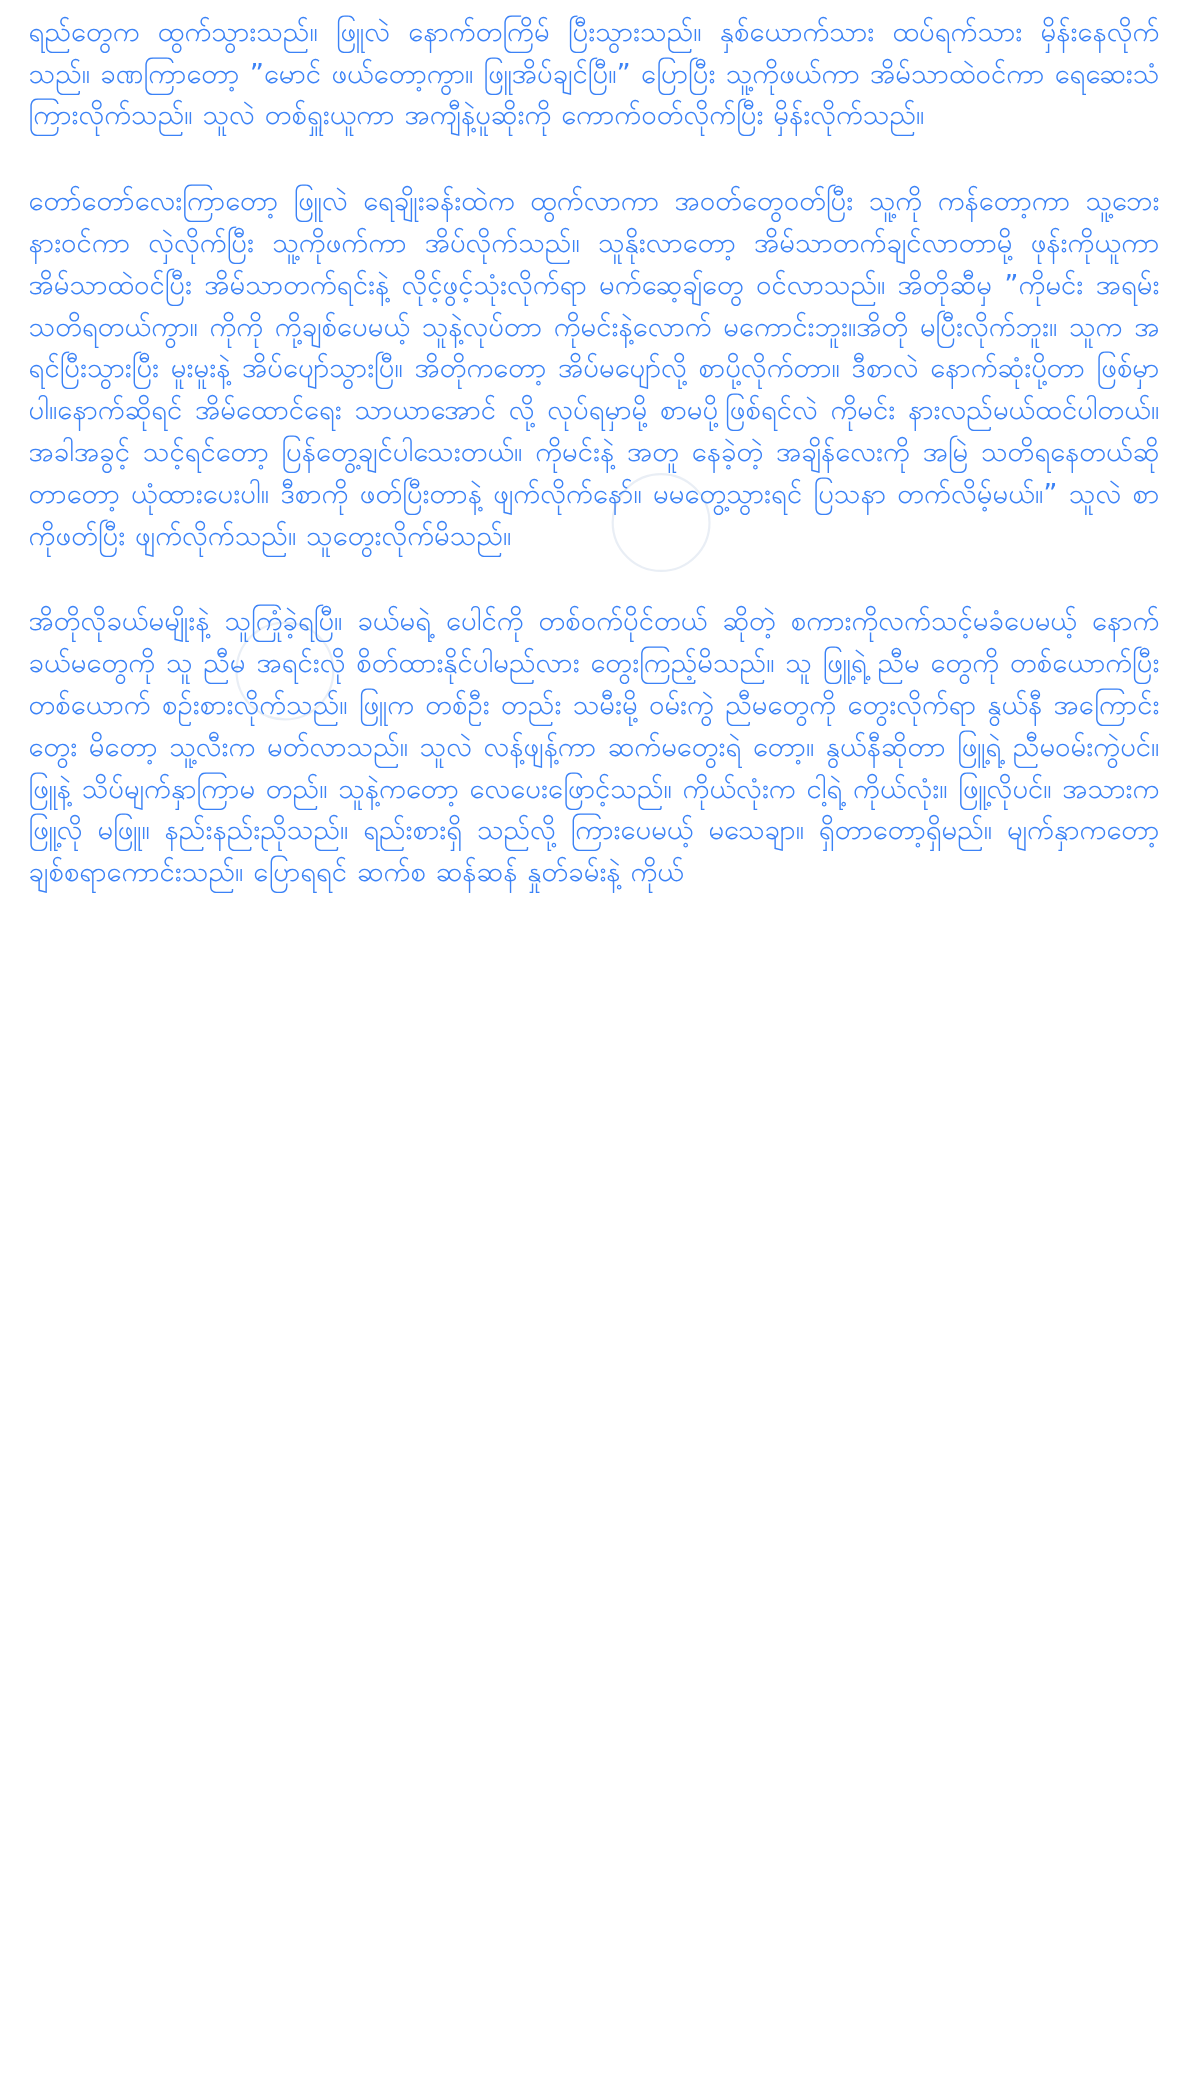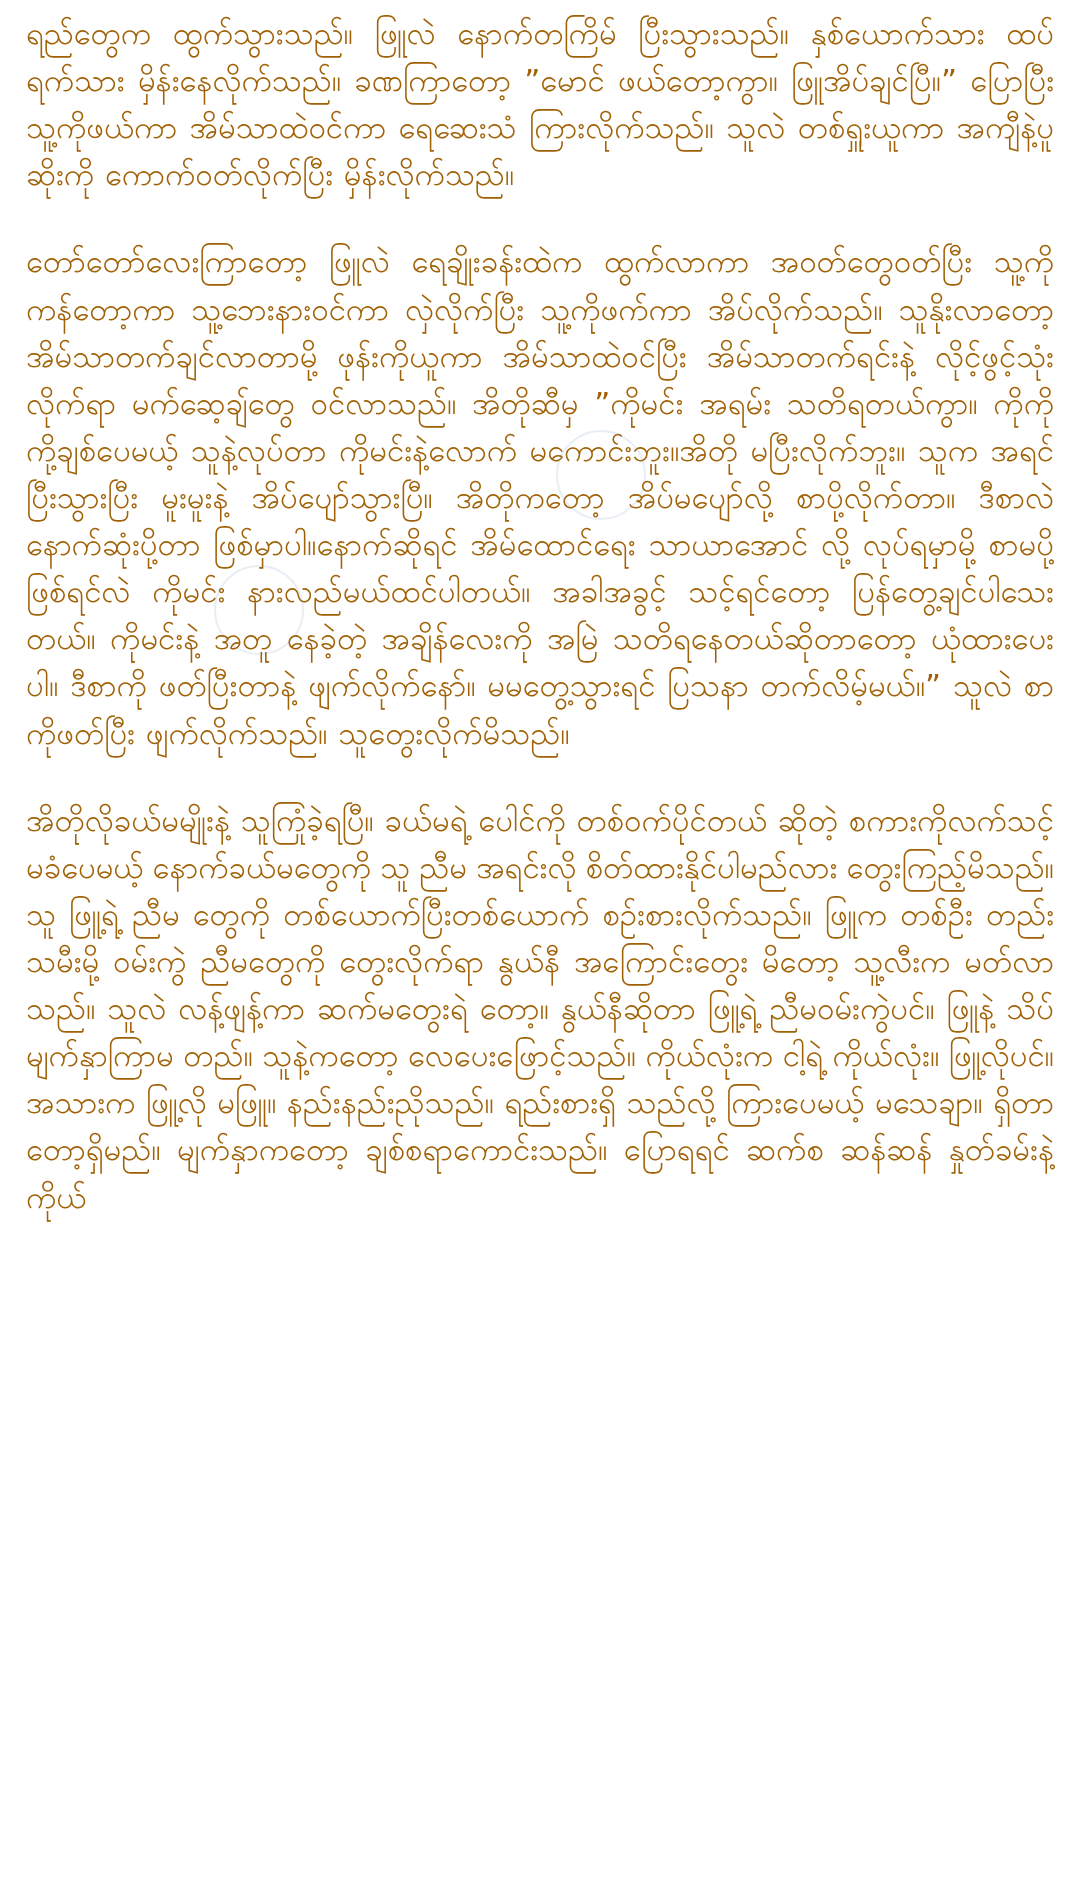--- a/index.html
+++ b/index.html
@@ -15,31 +15,30 @@
   }
   .page {
     width: 1080px;
     min-height: 1892px;
     box-sizing: border-box;
     padding: 10px 26px 20px 26px;
     background: #ffffff;
     position: relative;
   }
   .para {
-    font-size: 31px;
+    font-size: 25px;
     line-height: 1.52;
     text-align: justify;
     text-justify: inter-word;
     word-spacing: 1px;
-    color: #a16207;
+    color: #3b82f6;
     margin: 0 0 40px 0;
   }
   .para:last-child {
     margin-bottom: 0;
-    font-family: Liberation Serif, serif;
   }
   
   .watermark {
     position: absolute;
     border: 2px solid rgba(120, 150, 190, 0.16);
     border-radius: 50%;
     pointer-events: none;
   }
   .wm-1 { width: 86px; height: 86px; left: 556px; top: 430px; }
   .wm-2 { width: 86px; height: 86px; left: 214px; top: 565px; }

